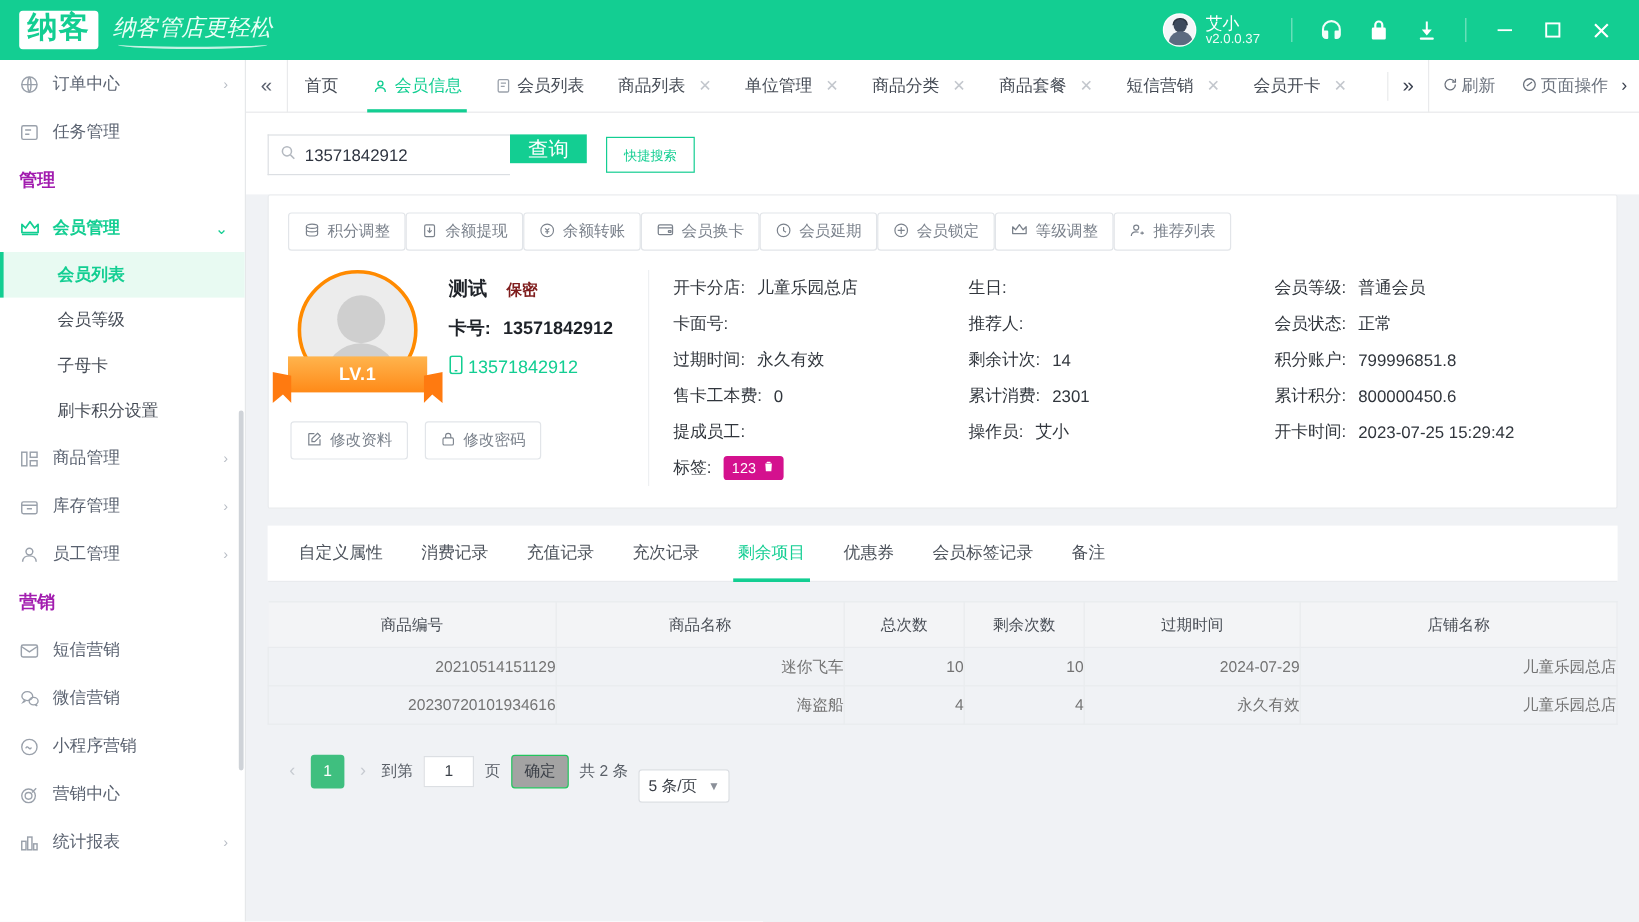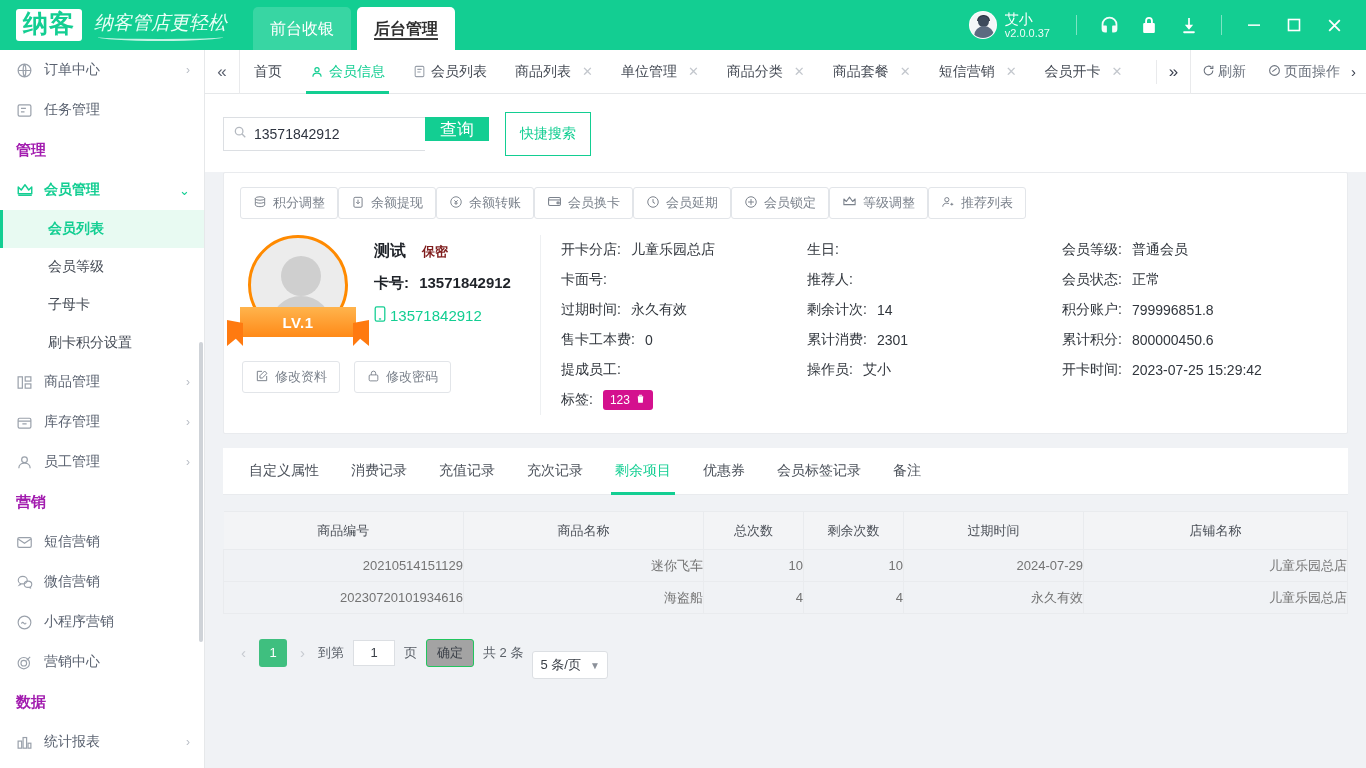--- a/index.html
+++ b/index.html
@@ -115,22 +115,22 @@
   .search-box {
     width:202px; height:34px; border:1px solid #dcdfe3; border-right:none; display:flex; align-items:center;
     padding-left:9px; gap:7px; background:#fff;
   }
   .search-box input { border:none; outline:none; font-size:14px; width:150px; color:#2e3440; font-family:inherit;}
   .btn-query {
     width:64px;height:24px;background:#13ce92;color:#fff;font-size:17px;border:none;cursor:pointer;
     font-family:inherit;
   }
   .btn-quick {
-    height:44px; padding:0 14px; background:#fff; color:#13ce92; border:1px solid #13ce92;
-    font-size:14px; cursor:pointer; font-family:inherit;
+    height:30px; padding:0 14px; background:#fff; color:#13ce92; border:1px solid #13ce92;
+    font-size:11px; cursor:pointer; font-family:inherit;
   }
 
   .card {
     margin:0 18px 0 18px; background:#fff; border:1px solid #e9ebee; border-radius:2px;
   }
   .action-row { display:flex; padding:14px 16px 12px 16px; flex-wrap:nowrap;}
   .act-btn {
     display:flex; align-items:center; gap:6px; height:32px; padding:0 12px;
     border:1px solid #e2e5e9; background:#fff; color:#7b828c; font-size:13px;
     border-radius:3px; cursor:pointer; white-space:nowrap; font-family:inherit;
@@ -206,28 +206,20 @@
 </head>
 <body>
 
 <div class="app">
 
   <div class="topbar">
     <div class="brand">
       <div class="logo-box">纳客</div>
       <div class="slogan">纳客管店更轻松</div>
     </div>
-    <div class="mode-tabs">
-      <div class="mode-tab">
-        <span>前台收银</span>
-      </div>
-      <div class="mode-tab active">
-        <span class="u">后台管理</span>
-      </div>
-    </div>
 
     <div class="topbar-right">
       <div class="user-chip">
         <div class="avatar-sm">
           <div class="hair"></div>
             <div class="head"></div>
             <div class="body"></div>
         </div>
         <div class="user-meta">
           <div class="user-name">艾小</div>
@@ -396,21 +388,20 @@
           <span class="ni-ic">
             <svg width="17" height="17" viewBox="0 0 24 24" fill="none" stroke="currentColor" stroke-width="1.6">
                 <circle cx="11" cy="13" r="8"></circle>
                 <circle cx="11" cy="13" r="4"></circle>
                 <path d="M15 9l5-5"></path>
               </svg>
           </span>
           <span class="ni-label">营销中心</span>
         </div>
 
-        <div class="nav-group-title">数据</div>
 
         <div class="nav-item">
           <span class="ni-ic">
             <svg width="17" height="17" viewBox="0 0 24 24" fill="none" stroke="currentColor" stroke-width="1.7">
                 <rect x="3" y="10" width="5" height="10"></rect>
                 <rect x="10" y="5" width="5" height="15"></rect>
                 <rect x="17" y="13" width="4" height="7"></rect>
               </svg>
           </span>
           <span class="ni-label">统计报表</span>

